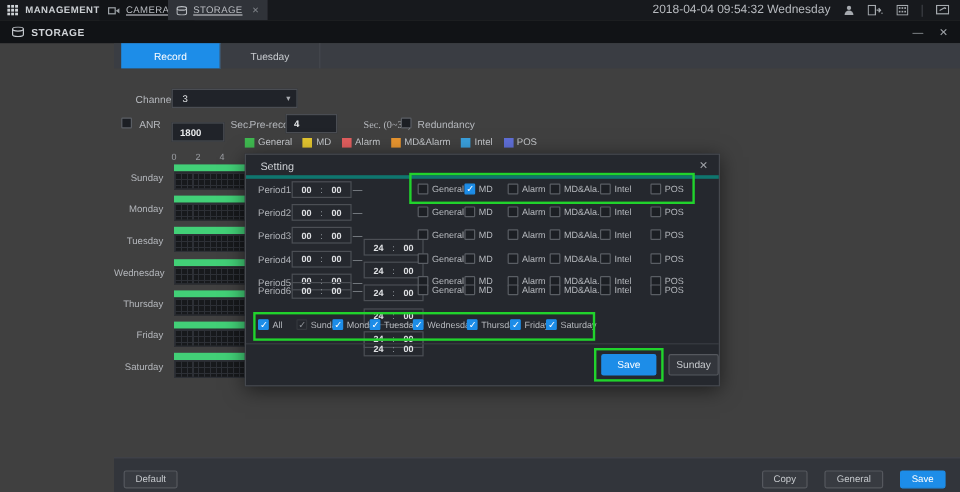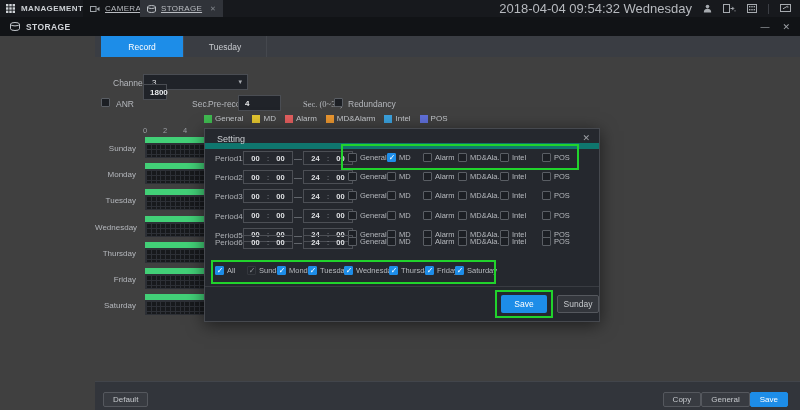--- a/index.html
+++ b/index.html
@@ -11,21 +11,21 @@
   .topbar { position:absolute; left:0; top:0; width:800px; height:17px; background:#17191d; }
   .menu { position:absolute; left:6px; top:0; height:17px; display:flex; align-items:center; gap:6px; }
   .menu-label { font-size:8px; font-weight:bold; color:#ccd0d4; letter-spacing:.4px; }
   .top-tab { position:absolute; top:0; height:17px; display:flex; align-items:center; gap:5px;
     padding:0 7px; background:#121417; }
   .top-tab.active { background:#303339; }
   .top-tab .t-label { font-size:8px; color:#b9bcc1; letter-spacing:.3px;text-decoration:underline; }
   .top-tab .t-close { font-size:7px; color:#82868c; margin-left:3px; }
   .top-right { position:absolute; right:0; top:0; height:17px; display:flex; align-items:center;
     gap:11px; padding-right:9px; }
-  .datetime { font-size:13px; color:#b7babf; }
+  .datetime { font-size:10px; color:#b7babf; }
   .tb-sep { width:1px; height:10px; background:#3c3f45; }
   .icon-s { display:flex; align-items:center; }
 
   
   .titlebar { position:absolute; left:0; top:17px; width:800px; height:19px; background:#111316; }
   .title-left { position:absolute; left:10px; top:0; height:19px; display:flex; align-items:center; gap:6px; }
   .win-title { font-size:8.5px; font-weight:bold; color:#d0d3d7; letter-spacing:.4px; }
   .win-ctrls { position:absolute; right:10px; top:0; height:19px; display:flex; align-items:center; gap:13px; }
   .win-ctrls span { font-size:9px; color:#9fa3a8; }
 
@@ -78,35 +78,35 @@
       repeating-linear-gradient(to bottom, #2d3036 0, #2d3036 1px, transparent 1px, transparent 5px);
     border:1px solid #2d3036; }
 
   
   .footer { position:absolute; left:95px; top:381px; width:705px; height:29px; background:#32353b;
     border-top:1px solid #42454b; }
   .ftr-btn { height:15px; padding:0 9px; border:1px solid #55585e; border-radius:2px; background:#383b41;
     color:#c6c9cd; font-size:8px; display:flex; align-items:center; justify-content:center; cursor:pointer; }
   .ftr-btn.primary { background:#1d8de8; border-color:#1d8de8; color:#fff; }
   .ftr-left { position:absolute; left:8px; top:10px; }
-  .ftr-right { position:absolute; right:12px; top:10px; display:flex; }
+  .ftr-right { position:absolute; right:12px; top:10px; display:flex; gap:14px; }
 
   
   .modal { position:absolute; left:204px; top:128px; width:396px; height:194px; background:#25282e;
     border:1px solid #46494f; box-shadow:0 3px 16px rgba(0,0,0,.55); z-index:10; }
-  .m-title { position:absolute; left:0; top:0; width:100%; height:20px; border-bottom:6px solid #0f766e; }
+  .m-title { position:absolute; left:0; top:0; width:100%; height:20px; border-bottom:3px solid #0f766e; }
   .m-title .m-text { position:absolute; left:12px; top:5px; font-size:9px; color:#cdd0d4; }
   .m-close { position:absolute; right:9px; top:4px; font-size:9px; color:#9fa2a7; cursor:pointer; }
   .p-row { position:absolute; left:0; width:100%; height:16px; }
   .p-label { position:absolute; left:10px; top:4px; font-size:8px; color:#aeb1b6; }
   .tbox { position:absolute; top:1px; width:50px; height:14px; border:1px solid #4c4f55;
     display:flex; align-items:center; justify-content:space-evenly; }
   .tbox span { font-size:7.5px; font-weight:bold; color:#dfe1e4; }
   .tbox .tc { color:#9aa0a6; font-weight:normal; }
-  .t1 { left:38px; } .t2 { left:98px; }
+  .t1 { left:38px; } .t2 { left:98px;margin-top:48px; }
   .p-dash { position:absolute; left:89px; top:4px; font-size:8px; color:#9aa0a6; }
   .chk { position:absolute; top:3px; display:flex; align-items:center; gap:3px; cursor:pointer; }
   .chk-label { font-size:7.5px; color:#b6b9be; white-space:nowrap; }
   .m-days { position:absolute; left:0; top:137px; width:100%; height:12px; }
   .dchk { position:absolute; top:0; display:flex; align-items:center; gap:3px; cursor:pointer; }
   .m-sep { position:absolute; left:0; top:157px; width:100%; border-top:1px solid #393c42; }
   .m-btn { position:absolute; top:166px; height:18px; border-radius:2px; font-size:8.5px;
     display:flex; align-items:center; justify-content:center; cursor:pointer; }
   .m-save { left:296px; width:46px; background:#1d8de8; color:#fff; }
   .m-cancel { left:352px; width:42px; background:#33363c; border:1px solid #55585e; color:#c6c9cd; }
@@ -225,21 +225,21 @@
   </div>
 
   <span class="f-label" style="left:113px;top:78px;">Channel</span>
   <div class="dropdown" style="left:143px;top:74px;width:105px;">
     <span class="dd-value">3</span>
     <span class="dd-caret">▾</span>
   </div>
 
   <span class="cb abs-cb" style="left:101px;top:98px;"></span>
   <span class="f-label" style="left:116px;top:99px;">ANR</span>
-  <div class="f-input" style="left:143px;top:84px;width:24px;">1800</div>
+  <div class="f-input" style="left:143px;top:102px;width:44px;">1800</div>
   <span class="f-label" style="left:192px;top:99px;">Sec.</span>
   <span class="f-label" style="left:208px;top:99px;">Pre-record</span>
   <div class="f-input" style="left:238px;top:95px;width:43px;">4</div>
   <span class="f-label" style="left:303px;top:99px;font-family:Liberation Serif, serif;">Sec. (0~30)</span>
   <span class="cb abs-cb" style="left:334px;top:98px;"></span>
   <span class="f-label" style="left:348px;top:99px;">Redundancy</span>
 
   <div class="legend">
       <span class="lg-item">
     <span class="lg-swatch" style="background: rgb(63, 185, 80);"></span>

